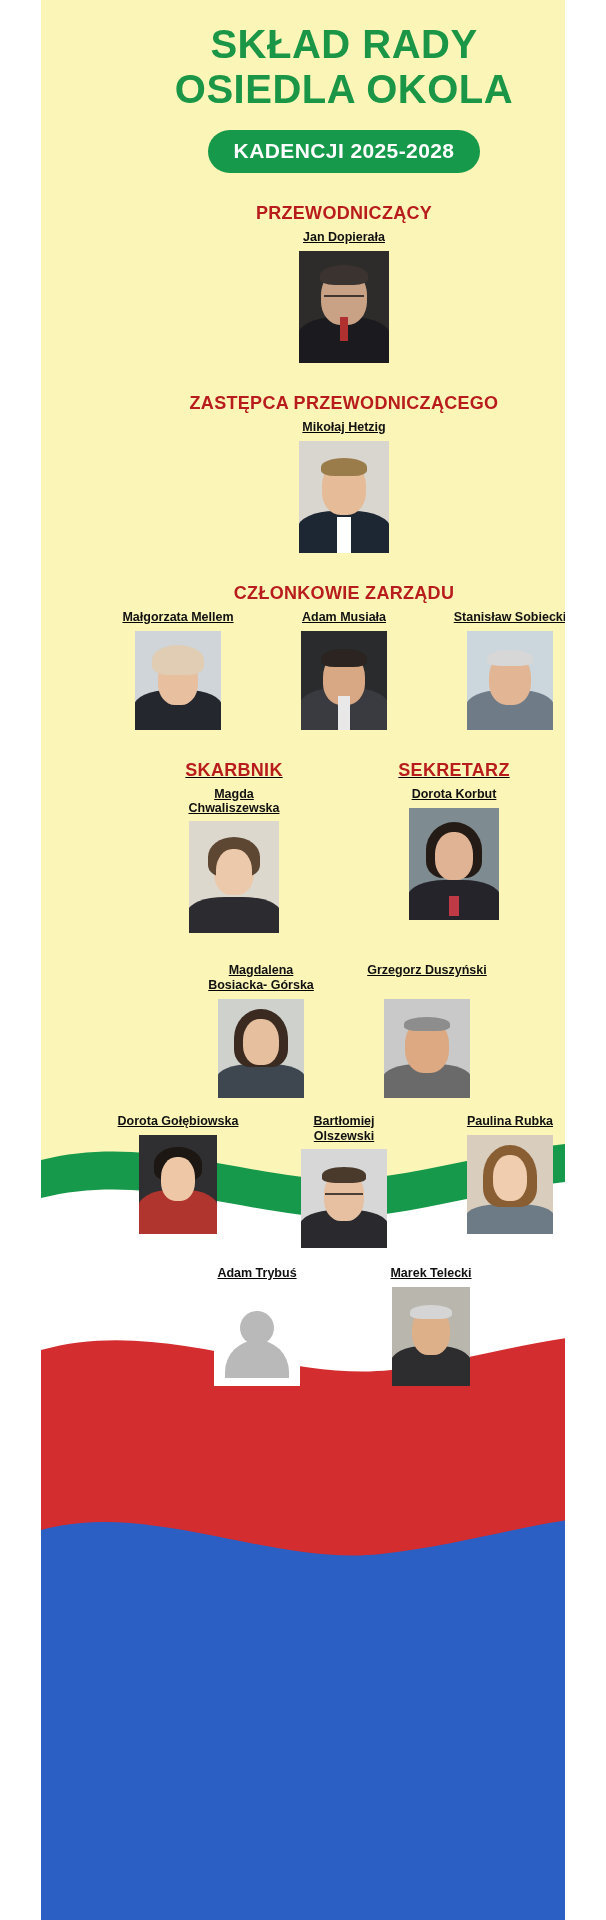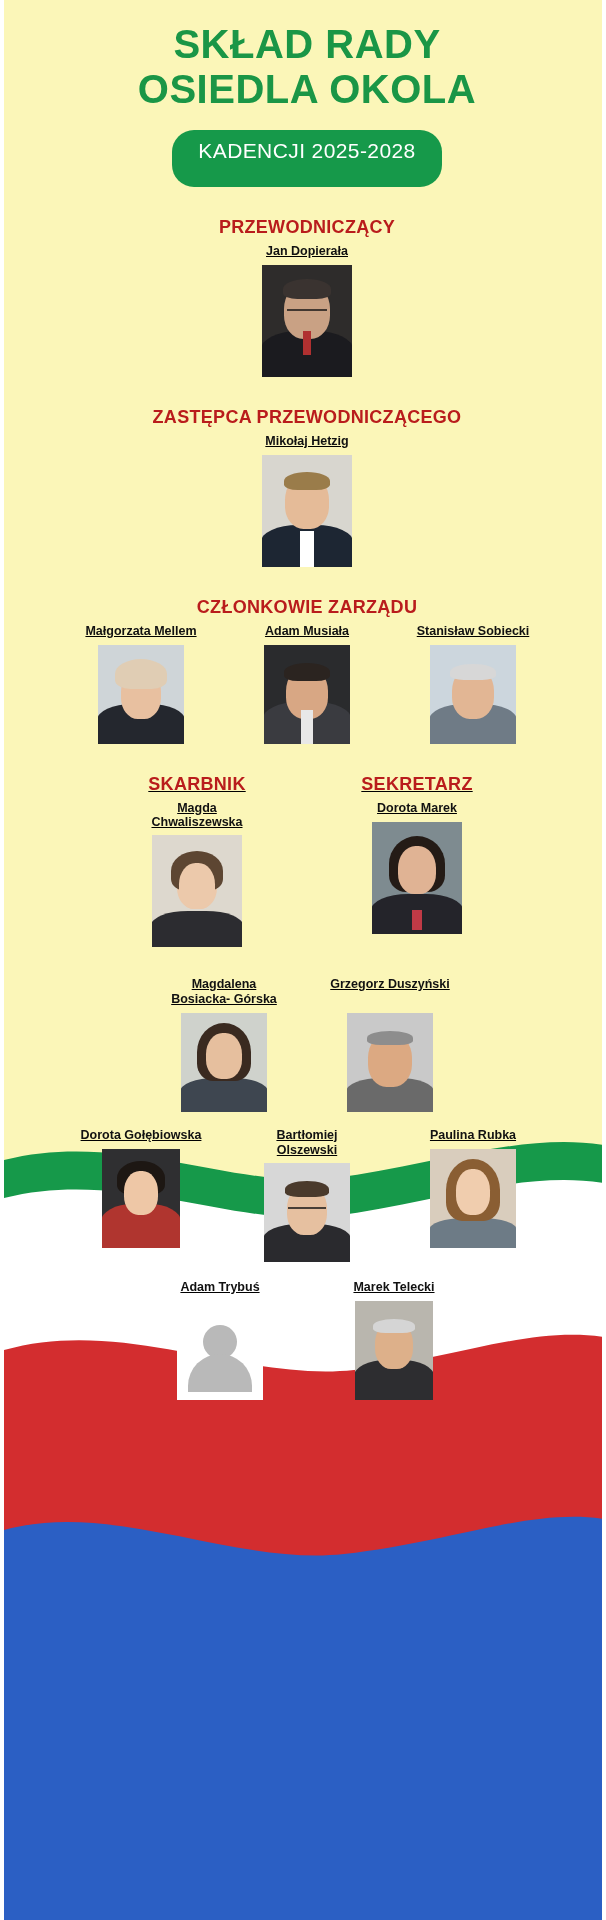--- a/index.html
+++ b/index.html
@@ -6,21 +6,21 @@
   html, body {
     margin: 0;
     padding: 0;
     background: #ffffff;
   }
   body {
     font-family: "Liberation Sans", sans-serif;
   }
   .poster {
     position: relative;
-    width: 598px;
+    width: 524px;
     height: 1920px;
     margin: 0 auto;
     overflow: hidden;
     background: #ffffff;
   }
   
   .panel {
     position: absolute;
     left: 0;
     top: 0;
@@ -47,23 +47,23 @@
     letter-spacing: 0.5px;
     line-height: 1.12;
     text-transform: uppercase;
   }
   .term-badge {
     display: inline-block;
     margin-top: 18px;
     background: #16994a;
     color: #ffffff;
     font-size: 21px;
-    font-weight: normal;
+    font-weight: bold;
     letter-spacing: 0.4px;
-    padding: 9px 26px 24px 26px;
+    padding: 9px 26px 10px 26px;
     border-radius: 22px;
   }
   
   .section {
     text-align: center;
     margin-top: 30px;
   }
   .section-title {
     color: #b91c1c;
     font-size: 18px;
@@ -263,21 +263,21 @@
           <div class="photo big">
             <div class="ph-bg" style="background:#ddd8ce;"></div>
             <div class="ph-body" style="width:92px;height:36px;background:#2c2c30;"></div>
             <div class="ph-head" style="width:40px;height:50px;top:24px;background:#ecc9ab;"></div>
             <div class="ph-hair" style="width:52px;height:40px;top:16px;background:#5d4632;"></div>
             <div class="ph-head" style="width:36px;height:46px;top:28px;background:#ecc9ab;"></div>
           </div>
         </div>
         <div class="person">
           <div class="section-title">SEKRETARZ</div>
-          <div class="name">Dorota Marek</div>
+          <div class="name">Dorota Korbut</div>
           <div class="photo big">
             <div class="ph-bg" style="background:#7e8b90;"></div>
             <div class="ph-body" style="width:92px;height:40px;background:#24242a;"></div>
             <div class="ph-hair" style="width:56px;height:56px;top:14px;background:#241b16;"></div>
             <div class="ph-head" style="width:38px;height:48px;top:24px;background:#e0b394;"></div>
             <div style="position:absolute;left:50%;transform:translateX(-50%);bottom:4px;width:10px;height:20px;background:#c03a46;"></div>
           </div>
         </div>
       </div>
     </div>

